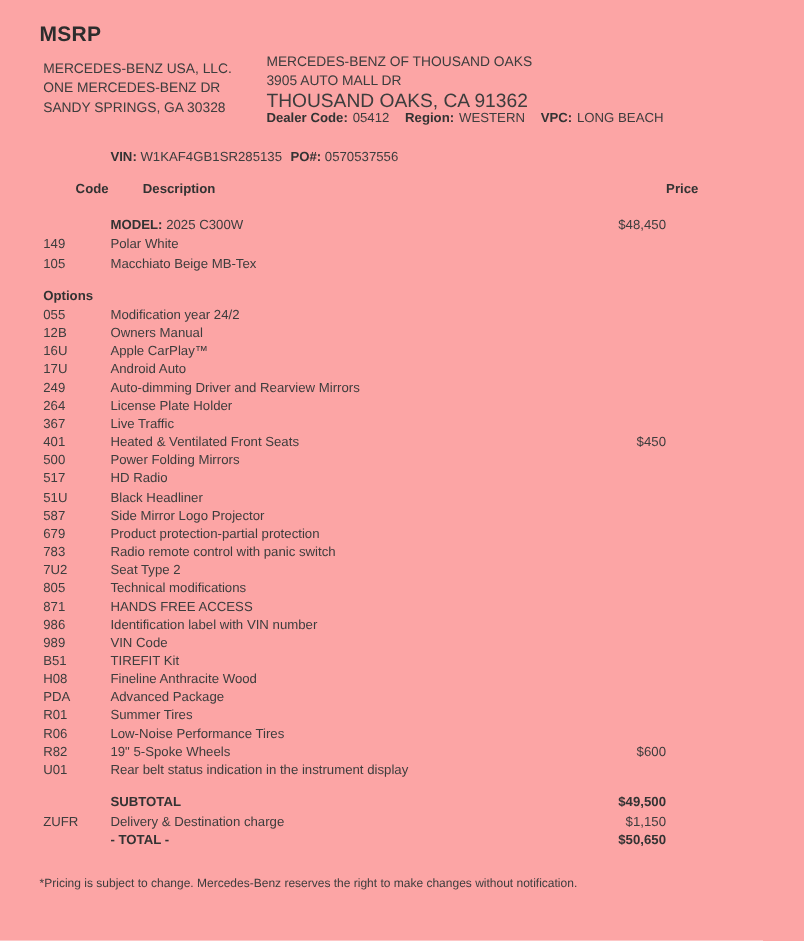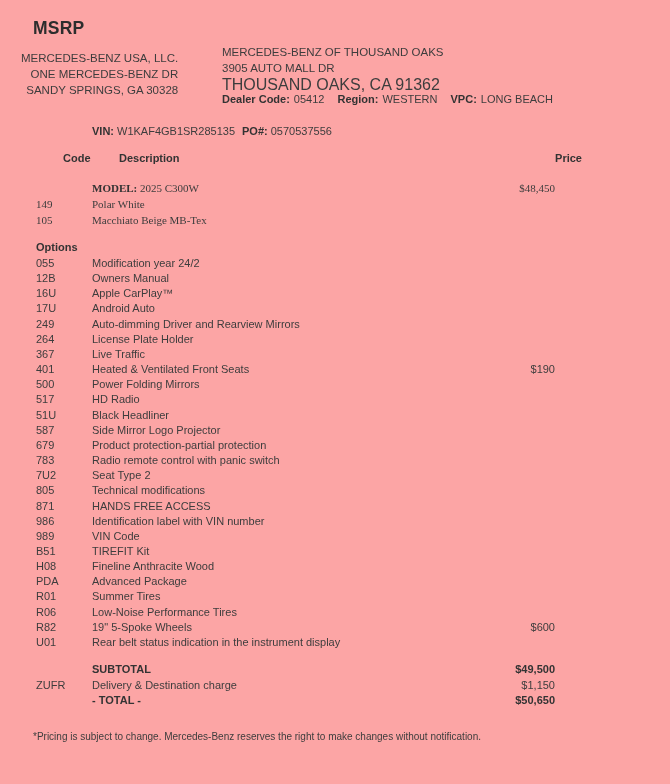--- a/index.html
+++ b/index.html
@@ -10,22 +10,22 @@
     font-family:"Liberation Sans","DejaVu Sans",sans-serif;
     color:#3a3a3a;
     overflow:hidden;
     padding-left:24px;
   }
   .title{
     position:absolute;left:33px;top:18px;
     font-size:17.5px;font-weight:700;color:#2d2d2d;letter-spacing:.2px;
   }
   .addr-left{
-    position:absolute;left:21px;top:50px;
-    font-size:11.5px;line-height:16.2px;color:#3d3d3d;text-align:right;
+    position:absolute;left:36px;top:50px;
+    font-size:11.5px;line-height:16.2px;color:#3d3d3d;
   }
   .dealer{
     position:absolute;left:222px;top:45px;
     font-size:11.5px;line-height:15.8px;color:#3d3d3d;
   }
   .dealer .small{font-size:16px;}
   .dealer .codes{font-size:11px;}
   .lbl{font-weight:700;color:#333;}
   .codes .lbl{margin-right:4px;}
   .codes .val{margin-right:10px;}
@@ -40,21 +40,21 @@
     display:flex;font-size:11px;font-weight:700;color:#333;margin-left:27px;
   }
   .col-code{flex:none;width:56px;}
   .col-desc{flex:1;min-width:0;}
   .col-price{flex:none;min-width:84px;text-align:right;}
   .rows{
     position:absolute;left:36px;width:519px;
     font-size:11px;color:#3d3d3d;
   }
   .row{display:flex;}
-  .model-rows{top:181px;line-height:15.8px;font-family:Liberation Serif, serif;}
+  .model-rows{top:181px;line-height:15.8px;}
   .options-label{
     position:absolute;left:36px;top:241px;
     font-size:11px;font-weight:700;color:#333;
   }
   .option-rows{top:256px;line-height:15.15px;}
   .totals{top:662px;line-height:15.6px;}
   .bold{font-weight:700;color:#333;}
   .footnote{
     position:absolute;left:33px;top:731px;
     font-size:10px;color:#3d3d3d;
@@ -156,21 +156,21 @@
 
   <div class="row">
     <span class="col-code cell-code">367</span>
     <span class="col-desc cell-desc">Live Traffic</span>
     <span class="col-price cell-price"></span>
   </div>
 
   <div class="row">
     <span class="col-code cell-code">401</span>
     <span class="col-desc cell-desc">Heated &amp; Ventilated Front Seats</span>
-    <span class="col-price cell-price">$190</span>
+    <span class="col-price cell-price">$450</span>
   </div>
 
   <div class="row">
     <span class="col-code cell-code">500</span>
     <span class="col-desc cell-desc">Power Folding Mirrors</span>
     <span class="col-price cell-price"></span>
   </div>
 
   <div class="row">
     <span class="col-code cell-code">517</span>

